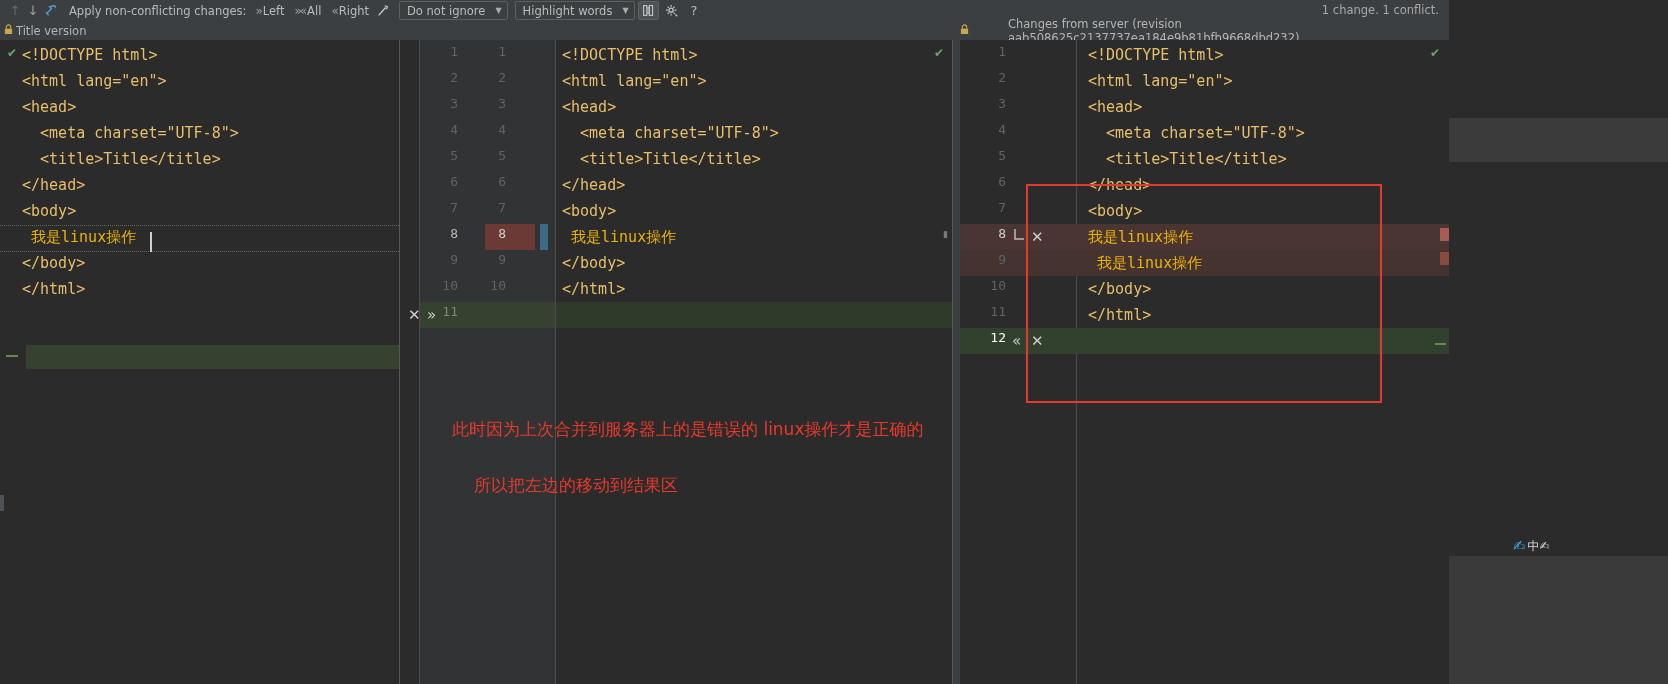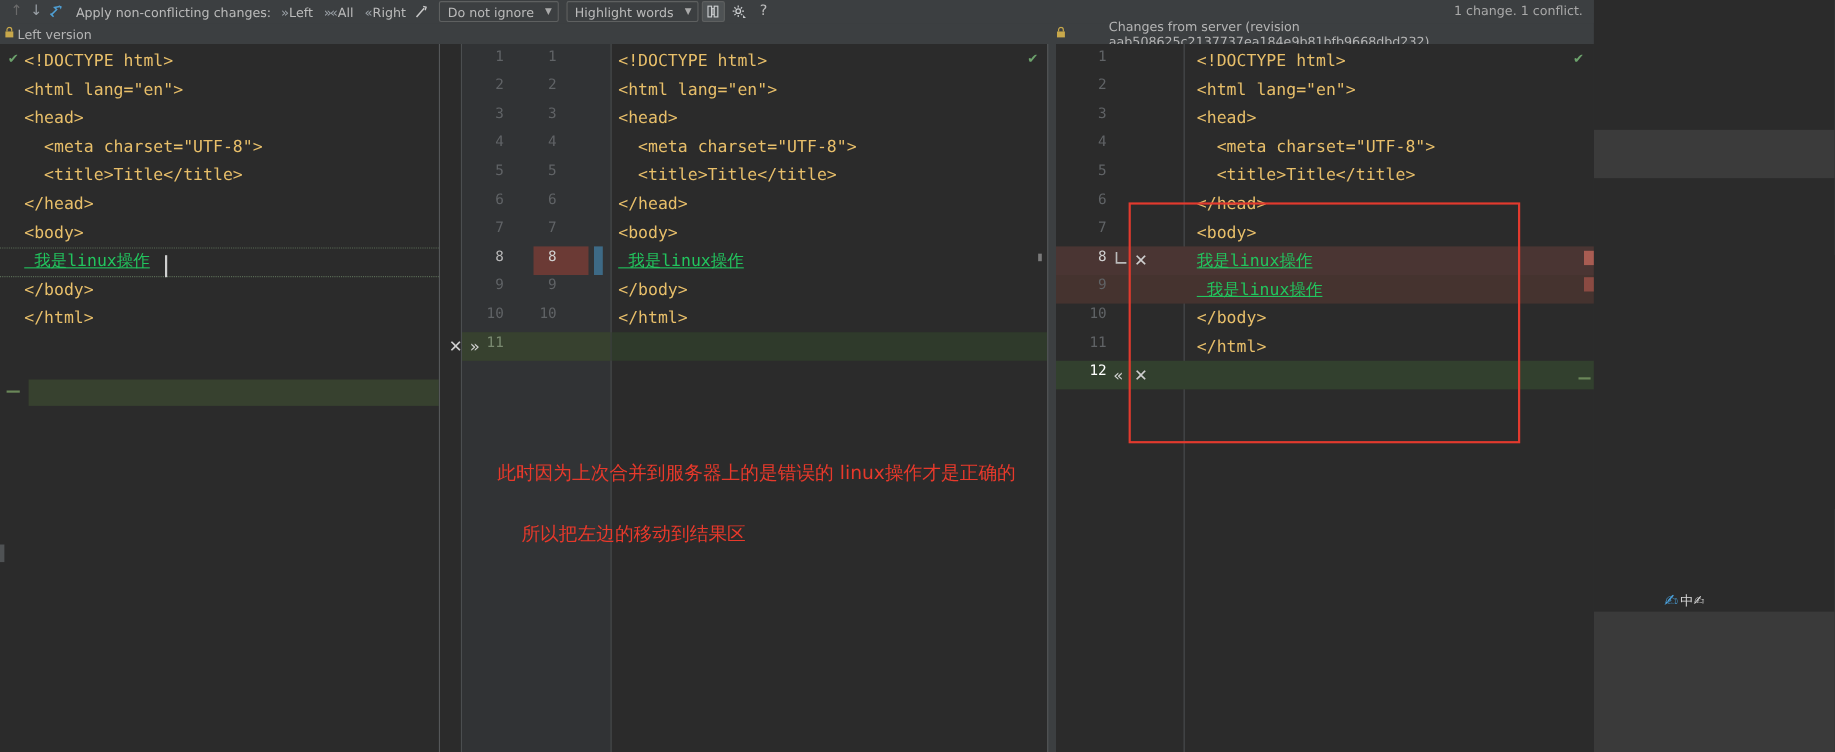--- a/index.html
+++ b/index.html
@@ -98,21 +98,21 @@
     height: 26px; line-height: 26px;
     font-family: "DejaVu Sans Mono", "Liberation Mono", monospace;
     font-size: 15px;
     white-space: pre;
     position: relative;
   }
   .code-text { display: inline-block; vertical-align: top; }
 
   
   .tag   { color: #e8bf6a; }
-  .txt   { color: #22c55e; text-decoration: underline; }
+  .txt   { color: #eab308; }
   .doctype { color: #e8bf6a; }
 
   
   .left-code { position: absolute; left: 22px; top: 2px; }
   .left-check {
     position: absolute; left: 7px; top: 6px;
     color: #6ca26c; font-size: 12px;
   }
   .left-change-band {
     position: absolute; left: 0; width: 399px; height: 27px;
@@ -278,21 +278,21 @@
     <span class="tb-status">1 change. 1 conflict.</span>
   </div>
 
   <div class="hdr hdr-left">
     <span class="lock-icon">
       <svg width="9" height="11" viewBox="0 0 10 12">
         <rect x="1" y="5" width="8" height="6" fill="#c8a84b"></rect>
         <path d="M2.6 5 V3.3 a2.4 2.4 0 0 1 4.8 0 V5" fill="none" stroke="#c8a84b" stroke-width="1.2"></path>
       </svg>
     </span>
-    <span>Left version</span>
+    <span>Title version</span>
   </div>
   <div class="hdr hdr-right">
     <span class="lock-icon">
       <svg width="9" height="11" viewBox="0 0 10 12">
         <rect x="1" y="5" width="8" height="6" fill="#c8a84b"></rect>
         <path d="M2.6 5 V3.3 a2.4 2.4 0 0 1 4.8 0 V5" fill="none" stroke="#c8a84b" stroke-width="1.2"></path>
       </svg>
     </span>
     <span>Changes from server (revision aab508625c2137737ea184e9b81bfb9668dbd232)</span>
   </div>

